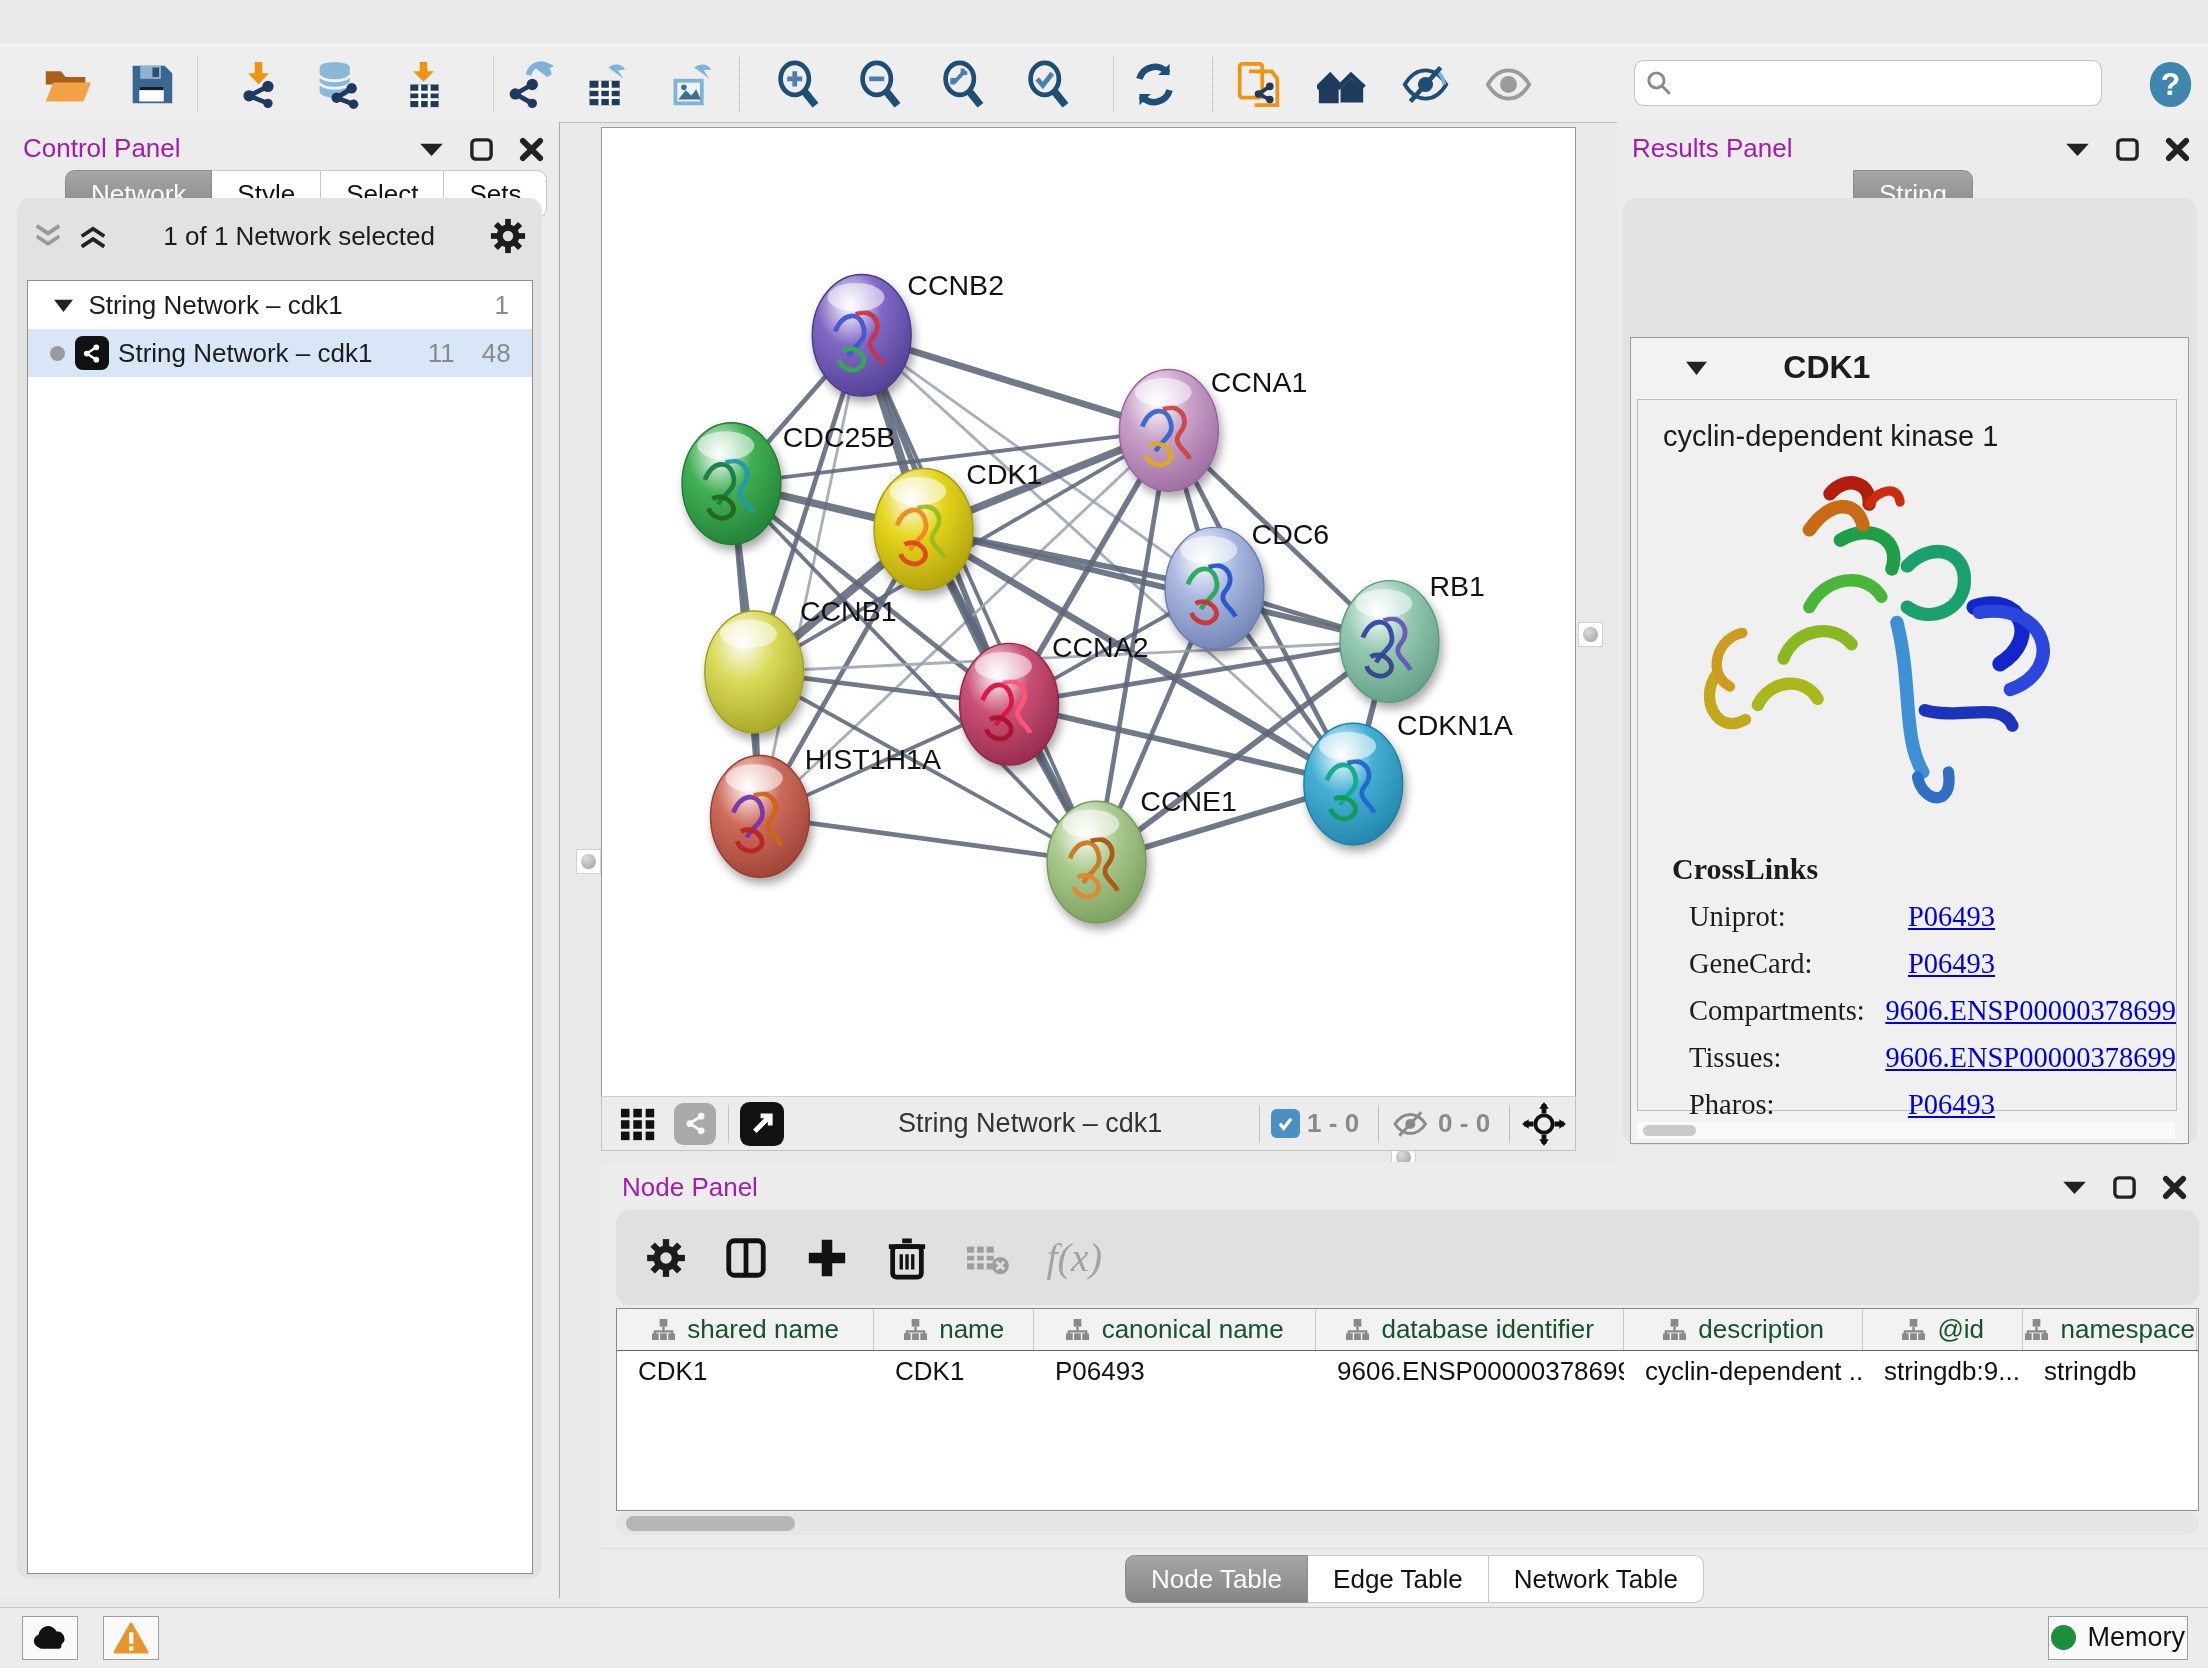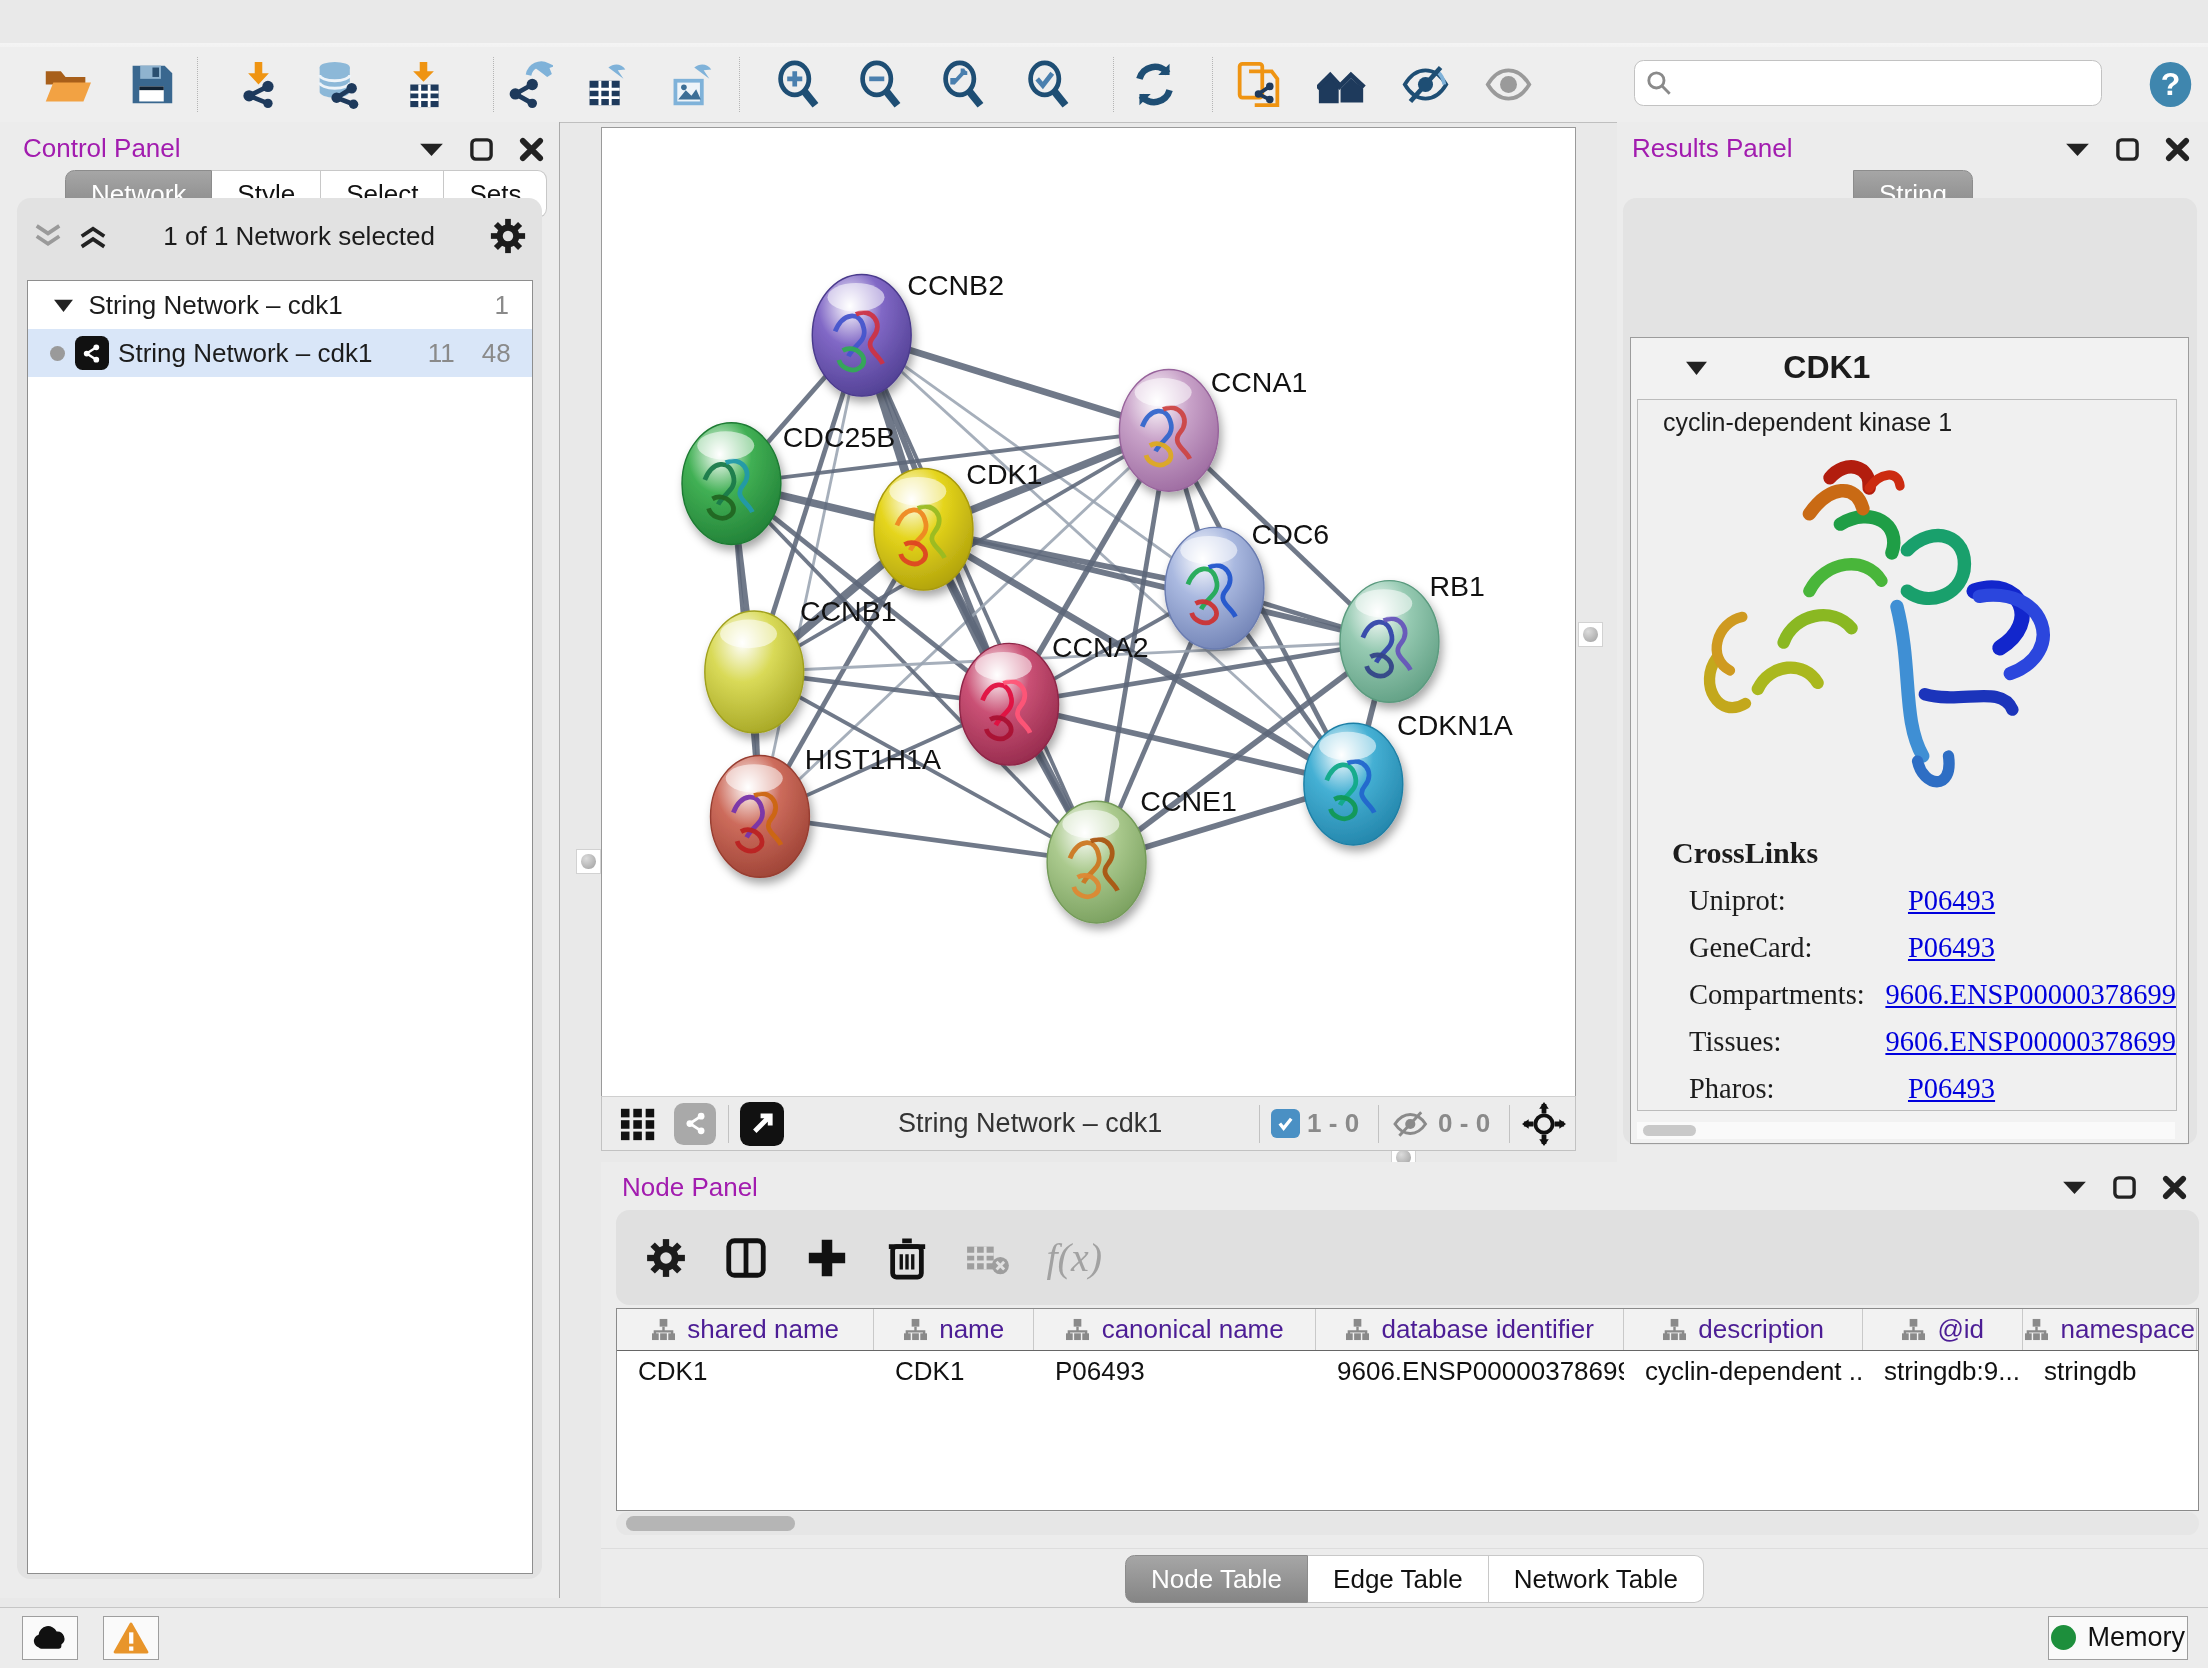--- a/index.html
+++ b/index.html
@@ -53,35 +53,35 @@
   .results-panel{left:1617px;top:122px;width:592px;height:1041px;background:#ececec;}
   .rp-sub{position:absolute;left:5.7px;top:76px;width:574px;height:947px;background:#e3e3e3;border-radius:13.3px;}
   .rp-buttons{position:absolute;left:7.6px;top:38px;width:557px;height:95px;background:#ededed;border:1.9px solid #9c9c9c;
               display:flex;align-items:center;justify-content:center;gap:38px;}
   .btn{background:#ffffff;border:1.9px solid #bdbdbd;border-radius:9.5px;font-size:27px;color:#111;
        padding:7.6px 32px;box-shadow:0 1.9px 1.9px rgba(0,0,0,.12);}
   .rp-gene{position:absolute;left:7.6px;top:139px;width:557px;height:805px;background:#f2f2f2;border:1.9px solid #9c9c9c;}
   .gene-header{height:59px;display:flex;align-items:center;}
   .gene-name{font-size:32px;font-weight:bold;margin-left:74px;}
   .gene-body{position:absolute;left:5.7px;top:61px;width:538px;height:710px;background:#f0f0f0;border:1px solid #bcbcbc;}
-  .gene-desc{font-size:25px;margin:8px 0 0 25px;}
+  .gene-desc{font-size:29px;margin:20px 0 0 25px;}
   .crosslinks{font-family:"Liberation Serif",serif;font-size:28.5px;margin-left:34px;margin-top:9.5px;}
   .crosslinks .cl-title{font-weight:bold;font-size:30px;margin-bottom:11.4px;}
   .cl-row{display:flex;margin:15px 0;}
   .cl-label{width:219px;margin-left:17px;}
   .cl-value{color:#0000dd;text-decoration:underline;}
   .rp-scroll{position:absolute;left:5.7px;bottom:3.8px;width:538px;height:17px;background:#fafafa;}
   .rp-scroll i{display:block;width:53px;height:11.4px;margin:2.9px 0 0 5.7px;background:#c9c9c9;border-radius:5.7px;}
   
   .table-panel{left:601px;top:1162px;width:1607px;height:445px;background:#ececec;}
   .tp-toolbar{position:absolute;left:15px;top:48px;width:1583px;height:95px;background:#e0e0e0;border-radius:13.3px;
               display:flex;align-items:center;gap:36px;padding-left:28.5px;box-sizing:border-box;}
   .tp-table{position:absolute;left:15px;top:146px;width:1583px;height:203px;background:#fff;border:1.9px solid #8a8a8a;box-sizing:border-box;}
   .thead{display:flex;height:41px;background:#f2f2f2;border-bottom:1.9px solid #666;}
-  .th{display:flex;align-items:center;justify-content:center;gap:11.4px;font-size:26px;color:#4c1d95;
+  .th{display:flex;align-items:center;justify-content:center;gap:11.4px;font-size:26px;color:#14532d;
       border-right:1px solid #c9c9c9;overflow:hidden;white-space:nowrap;flex:0 0 auto;box-sizing:border-box;}
   .trow{display:flex;height:40px;}
   .td{font-size:26px;color:#111;padding-left:21px;display:flex;align-items:center;overflow:hidden;
       white-space:nowrap;flex:0 0 auto;box-sizing:border-box;}
   .tp-scroll{position:absolute;left:15px;top:350px;width:1583px;height:23px;background:#e6e6e6;border-radius:11.4px;}
   .tp-scroll i{display:block;width:169px;height:15px;margin:3.8px 0 0 9.5px;background:#b5b5b5;border-radius:7.6px;}
   .tp-tabs{position:absolute;left:0;top:386px;width:1607px;height:53px;border-top:1px solid #dddddd;}
   .tp-tabs .seg{position:absolute;left:524px;top:5.7px;}
   
   .statusbar{left:0;top:1607px;width:2208px;height:61px;background:#ececec;border-top:1.9px solid #c6c6c6;text-align:center;}

